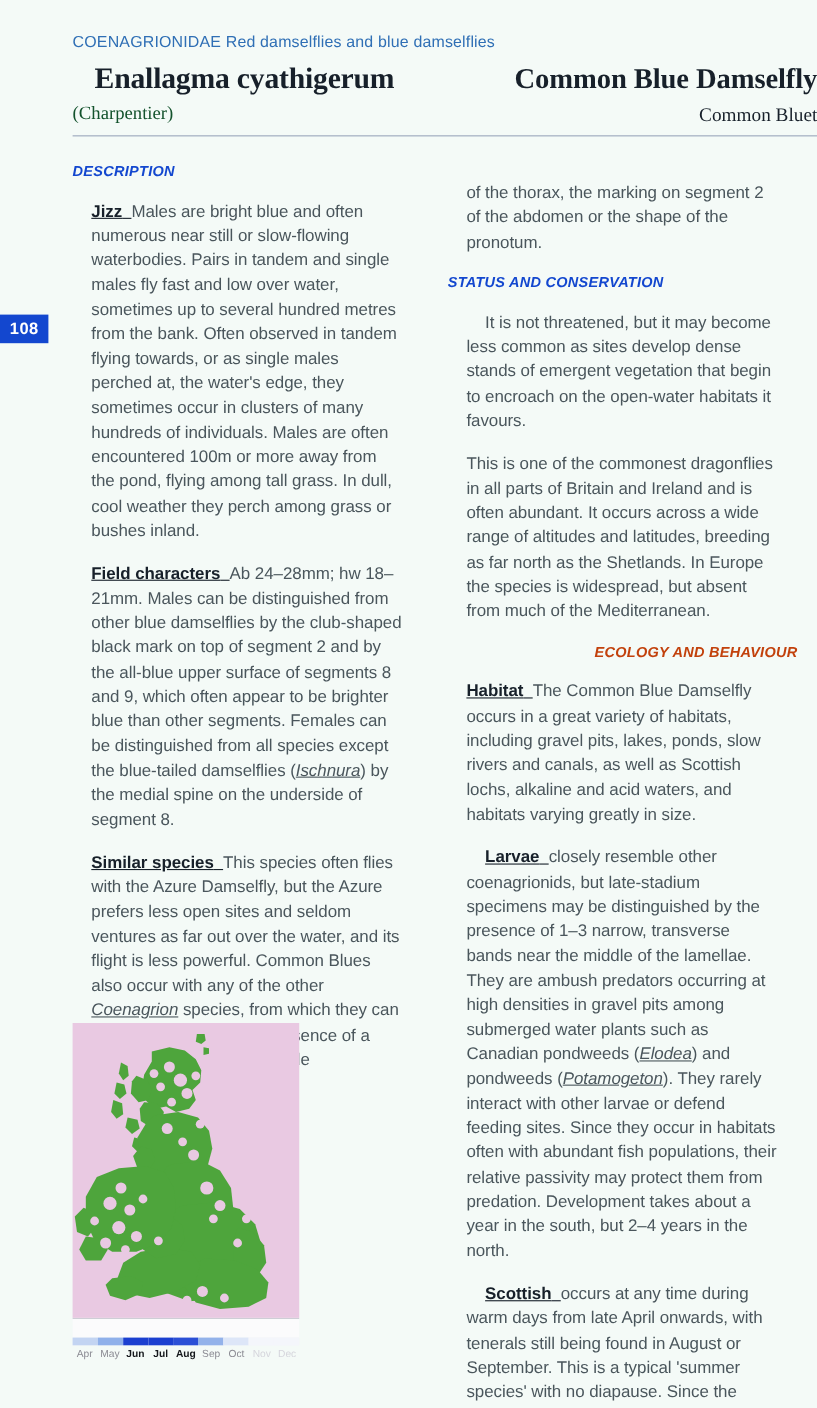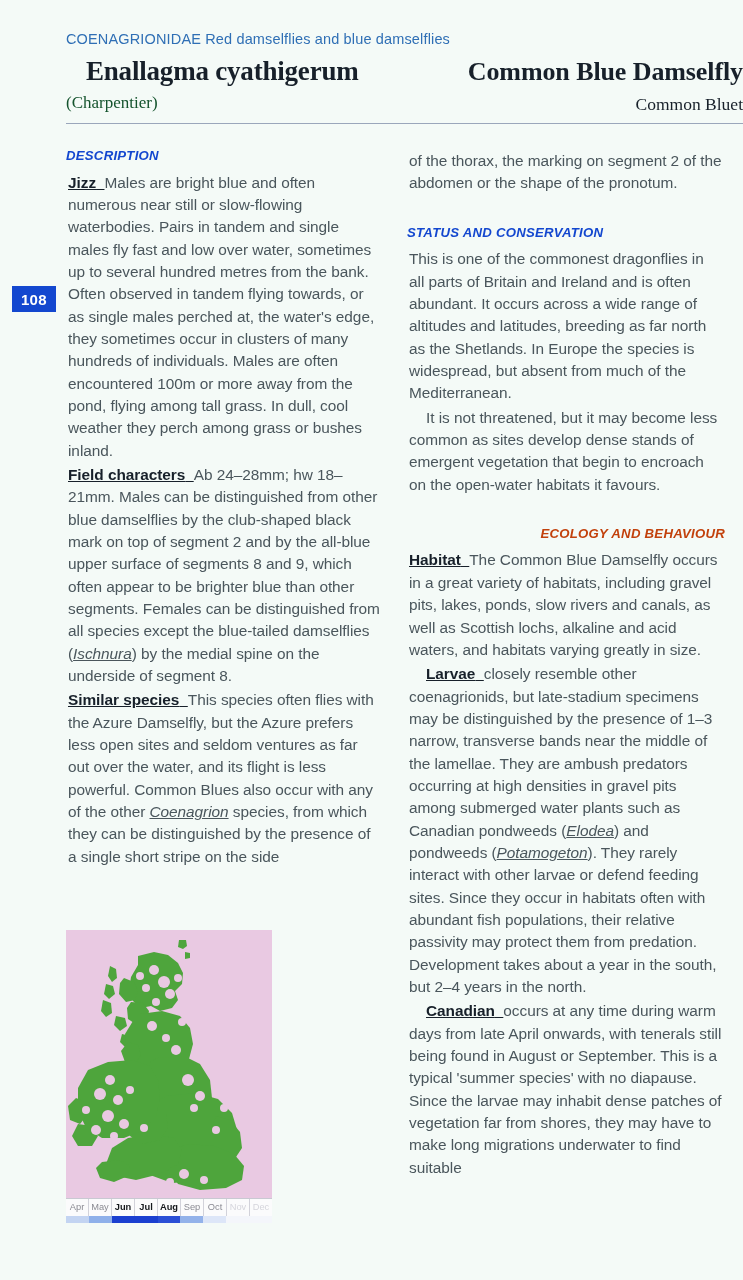--- a/index.html
+++ b/index.html
@@ -12,21 +12,21 @@
     background: #f4faf7;
     font-family: "Liberation Sans", sans-serif;
     color: #3f4a4f;
     overflow: hidden;
     position: relative;
   }
 
   
   .page-tab {
     position: absolute;
-    left: 12px;
+    left: 0;
     top: 286px;
     width: 44px;
     height: 26px;
     background: #1347cf;
     color: #ffffff;
     font-size: 15px;
     font-weight: bold;
     letter-spacing: 0.4px;
     display: flex;
     align-items: center;
@@ -116,24 +116,24 @@
 
   .section-head {
     color: #1347cf;
     font-weight: bold;
     font-size: 13.2px;
     letter-spacing: 0.25px;
     margin: 0 0 7px 0;
     line-height: 1.25;
     font-style: italic;
   }
-  .section-head.spaced { margin-top: 30px; }
+  .section-head.spaced { margin-top: 17px; }
 
   p.body {
-    margin: 2px;
+    margin: 17px;
     font-size: 15.4px;
     line-height: 22.35px;
     color: #4a565c;
     text-align: left;
     letter-spacing: -0.05px;
   }
   p.body + p.body { margin-top: 0; }
   p.body.indent { text-indent: 17px; }
 
   .lead {
@@ -171,20 +171,21 @@
   }
   .month {
     flex: 1 1 0;
     font-size: 9.3px;
     line-height: 16px;
     text-align: center;
     color: #8b8b93;
     border-right: 1px solid #d2d2da;
     position: relative;
     font-family: "Liberation Sans", sans-serif;
+    margin-top: 24px;
   }
   .month:last-child { border-right: none; }
   .month.peak { color: #15181c; font-weight: bold; }
   .month.off  { color: #d5d5dc; }
 
   .bars {
     display: flex;
     width: 206px;
     height: 7px;
     background: #f4f6fb;
@@ -317,24 +318,24 @@
       </div>
     </div>
   </div>
 
   <div class="col col-right">
 
     <p class="body">of the thorax, the marking on segment 2 of the abdomen or the shape of the pronotum.</p>
 
     <div class="section-head spaced" style="color: rgb(19, 71, 207);">STATUS AND CONSERVATION</div>
 
+    <p class="body indent">It is not threatened, but it may become less common as sites develop dense stands of emergent vegetation that begin to encroach on the open-water habitats it favours.</p>
     <p class="body">This is one of the commonest dragonflies in all parts of Britain and Ireland and is often abundant. It occurs across a wide range of altitudes and latitudes, breeding as far north as the Shetlands. In Europe the species is widespread, but absent from much of the Mediterranean.</p>
-    <p class="body indent">It is not threatened, but it may become less common as sites develop dense stands of emergent vegetation that begin to encroach on the open-water habitats it favours.</p>
 
     <div class="section-head spaced" style="color: #c2410c; text-align: right;">ECOLOGY AND BEHAVIOUR</div>
 
     <p class="body"><span class="lead">Habitat</span><span>The Common Blue Damselfly occurs in a great variety of habitats, including gravel pits, lakes, ponds, slow rivers and canals, as well as Scottish lochs, alkaline and acid waters, and habitats varying greatly in size.</span></p>
 
     <p class="body indent"><span class="lead">Larvae</span><span>closely resemble other coenagrionids, but late-stadium specimens may be distinguished by the presence of 1–3 narrow, transverse bands near the middle of the lamellae. They are ambush predators occurring at high densities in gravel pits among submerged water plants such as Canadian pondweeds (</span><em>Elodea</em><span>) and pondweeds (</span><em>Potamogeton</em><span>). They rarely interact with other larvae or defend feeding sites. Since they occur in habitats often with abundant fish populations, their relative passivity may protect them from predation. Development takes about a year in the south, but 2–4 years in the north.</span></p>
 
-    <p class="body indent"><span class="lead">Canadian</span><span>occurs at any time during warm days from late April onwards, with tenerals still being found in August or September. This is a typical 'summer species' with no diapause. Since the larvae may inhabit dense patches of vegetation far from shores, they may have to make long migrations underwater to find suitable</span></p>
+    <p class="body indent"><span class="lead">Scottish</span><span>occurs at any time during warm days from late April onwards, with tenerals still being found in August or September. This is a typical 'summer species' with no diapause. Since the larvae may inhabit dense patches of vegetation far from shores, they may have to make long migrations underwater to find suitable</span></p>
   </div>
 </div>
 
 </body></html>

